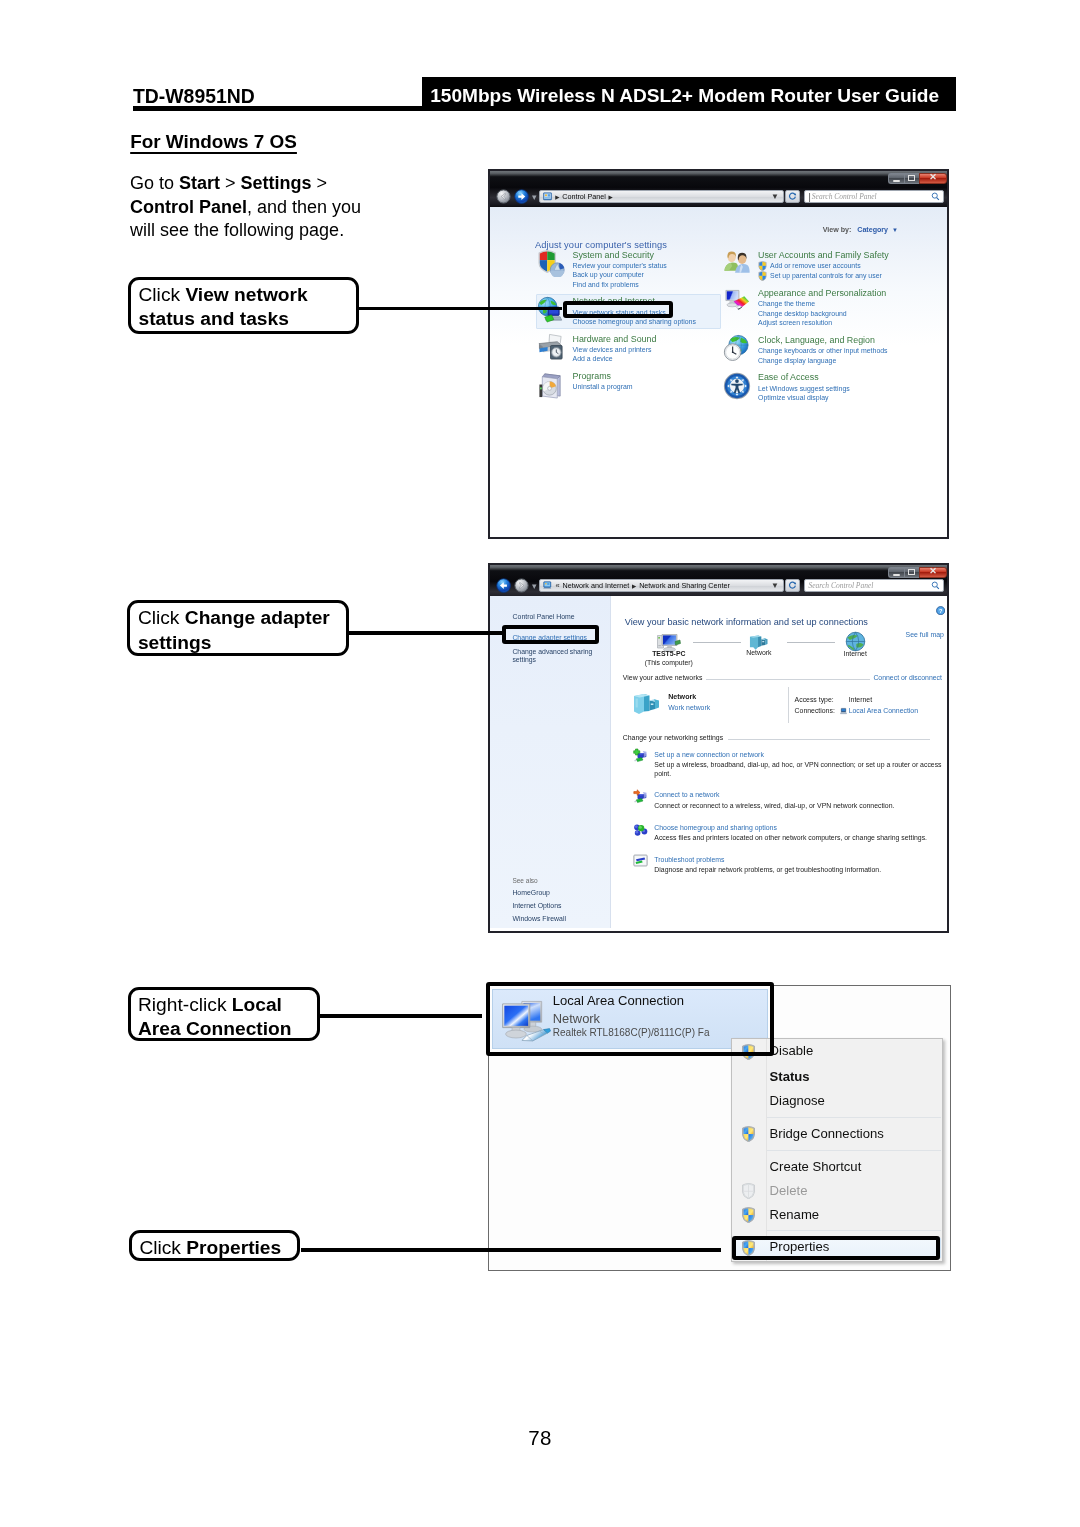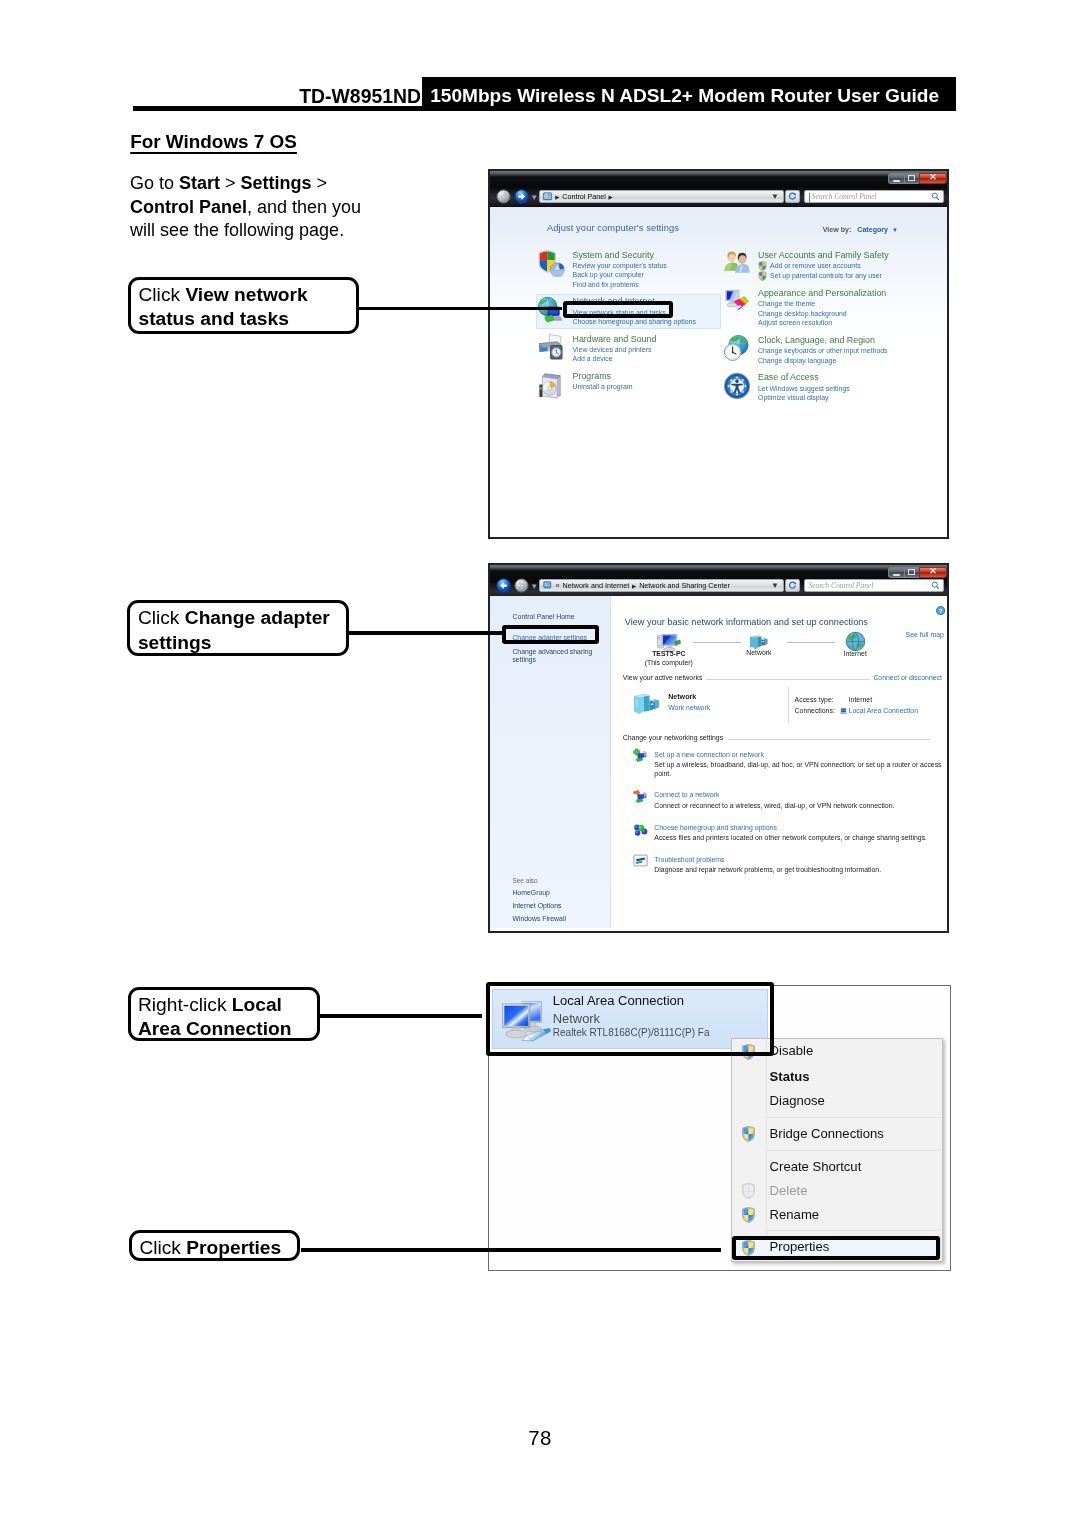--- a/index.html
+++ b/index.html
@@ -2,21 +2,21 @@
 <html><head>
 <meta charset="utf-8">
 <title>TD-W8951ND User Guide p78</title>
 <style>
   html,body{margin:0;padding:0;}
   body{width:1080px;height:1527px;background:#fff;font-family:"Liberation Sans",sans-serif;position:relative;overflow:hidden;}
   .page{position:absolute;inset:0;}
   
   .hdr{position:absolute;left:133px;top:77px;width:822px;height:34px;}
   .hdr-rule{position:absolute;left:0;top:29px;width:290px;height:5px;background:#000;}
-  .hdr-model{position:absolute;left:0;top:0;width:288px;height:34px;text-align:right;font-weight:bold;font-size:19.4px;line-height:38px;color:#000;}
+  .hdr-model{position:absolute;left:0;top:0;width:288px;height:34px;font-weight:bold;font-size:19.4px;line-height:38px;color:#000;}
   .hdr-black{position:absolute;left:289px;top:0;width:533.5px;height:34px;background:#000;color:#fff;font-weight:bold;font-size:19.1px;line-height:38px;padding-left:8.2px;box-sizing:border-box;white-space:nowrap;}
   
   .sec-h{position:absolute;left:130.2px;top:130.5px;font-weight:bold;font-size:18.9px;color:#000;text-decoration:underline;text-decoration-thickness:2px;text-underline-offset:3.5px;}
   
   .intro{position:absolute;left:130px;top:172px;width:250px;font-size:18px;line-height:23.5px;color:#000;}
   .intro b{font-weight:bold;}
   
   .callout{position:absolute;box-sizing:border-box;border:3.2px solid #000;border-radius:11px;background:#fff;font-size:19.2px;line-height:24.4px;color:#000;padding:3px 8px 3px 7.5px;z-index:6;}
   .callout b{font-weight:bold;}
   
@@ -56,21 +56,21 @@
     display:flex;align-items:center;padding-left:4px;position:relative;}
   .ph{font-size:7.5px;color:#9a9a9a;font-style:italic;font-family:"Liberation Serif",serif;white-space:nowrap;text-align:right;}
   .crumb{font-size:7.2px;color:#0a0a0a;white-space:nowrap;}
   .crumbarrow{font-size:5.5px;color:#2b2b2b;margin:0 2.8px;}
 
   
   #shot1{left:488px;top:169px;width:461px;height:370px;}
   #shot1 .body{position:absolute;left:0;top:36px;right:0;bottom:0;
      background:linear-gradient(180deg,#e4ecf7 0%,#eef3fa 13%,#f7fafd 26%,#ffffff 42%,#ffffff 100%);}
   #shot1 .navbar{top:18.5px;left:5.7px;right:3.5px;height:14px;}
-  .cp-head{position:absolute;left:45px;top:16px;font-size:9.3px;color:#3a62ab;letter-spacing:.1px;white-space:nowrap;margin-left:12px;}
+  .cp-head{position:absolute;left:45px;top:33px;font-size:9.3px;color:#3a62ab;letter-spacing:.1px;white-space:nowrap;}
   .cp-viewby{position:absolute;right:49px;top:18.5px;display:flex;align-items:baseline;font-size:7.1px;}
   .cp-viewby .lbl{color:#565656;font-weight:bold;}
   .cp-viewby .val{color:#2c5aa8;font-weight:bold;margin-left:6px;}
   .cp-viewby .car{color:#2c5aa8;font-size:6px;margin-left:4px;}
   .cp-cols{position:absolute;left:0;top:41.5px;right:0;}
   .cp-col{position:absolute;top:0;width:215px;}
   .cp-col.l{left:32.5px;}
   .cp-col.r{left:218px;}
   .cp-cat{position:relative;padding-left:50px;margin-bottom:6.3px;}
   .cp-cat .ttl{font-size:8.9px;color:#3c7a43;line-height:12.3px;margin-bottom:0px;white-space:nowrap;}

